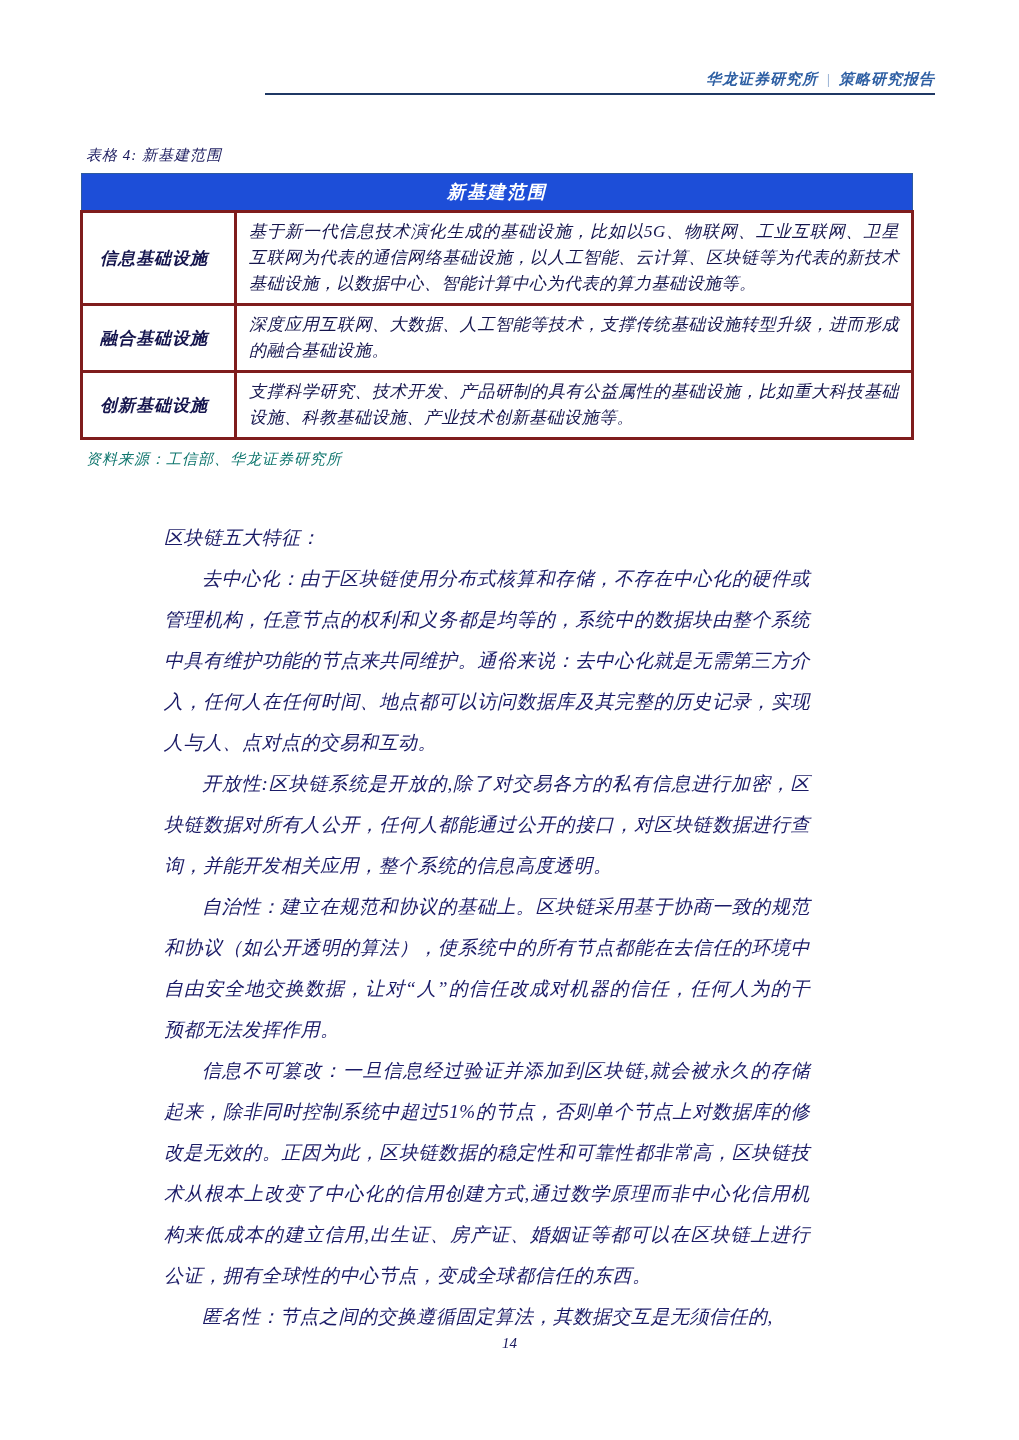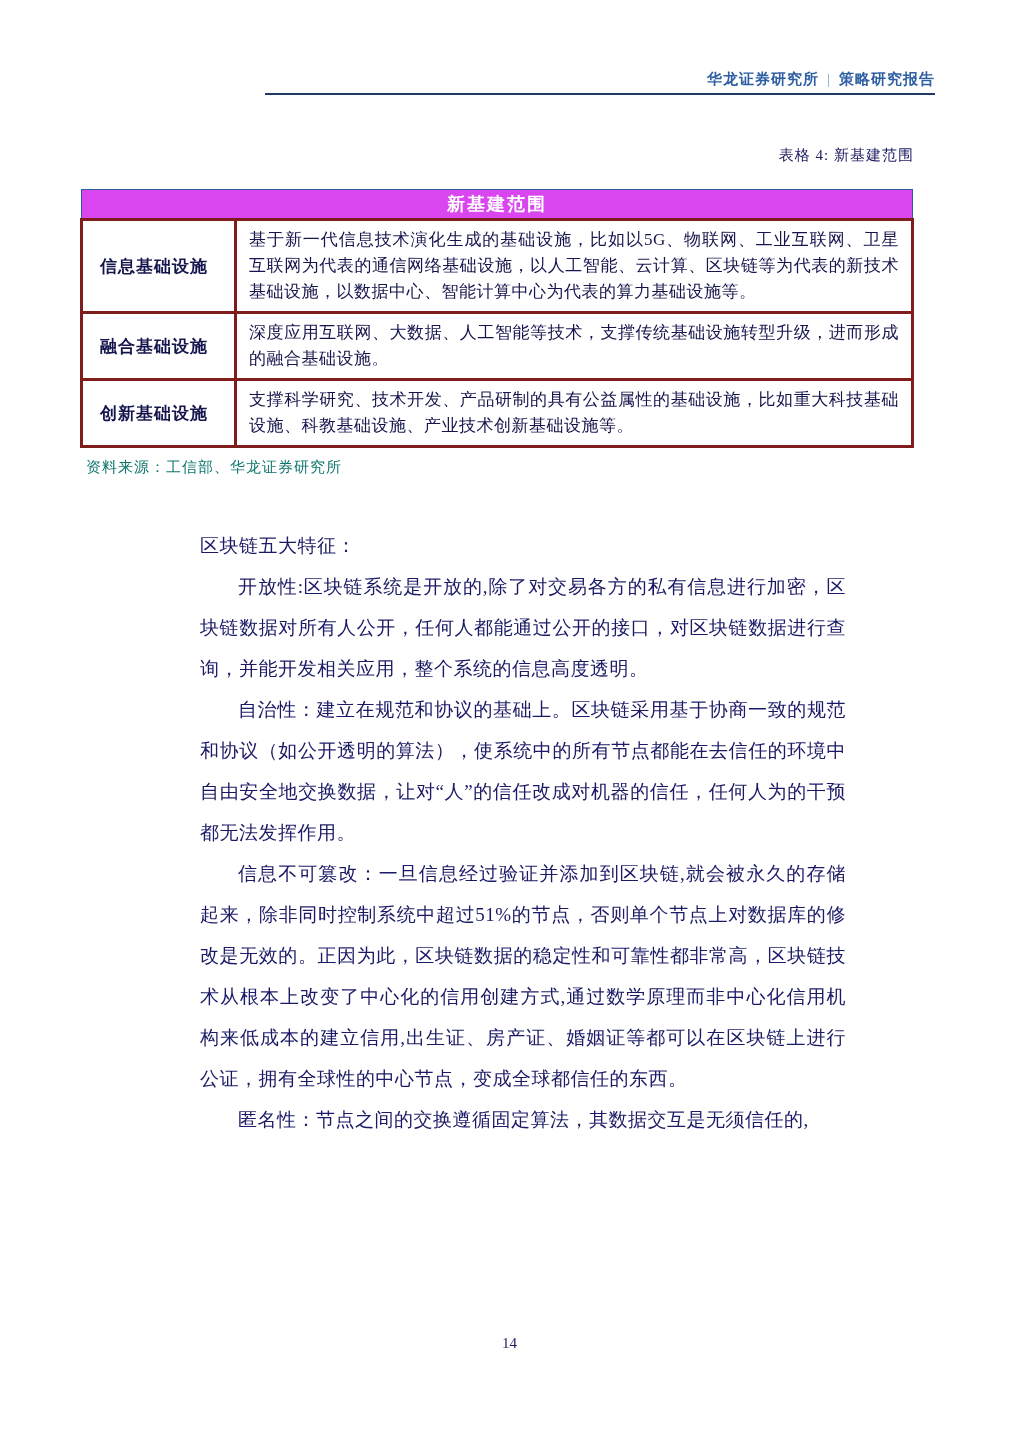--- a/index.html
+++ b/index.html
@@ -4,20 +4,21 @@
 <style>
   * { margin: 0; padding: 0; box-sizing: border-box; }
   html, body { background: #ffffff; }
   body { font-family: "Liberation Serif", "DejaVu Serif", serif; }
   .page {
     position: relative;
     width: 1019px;
     height: 1440px;
     background: #ffffff;
     overflow: hidden;
+    font-style: italic;
   }
   
   .header {
     position: absolute;
     top: 70px;
     right: 84px;
     font-size: 15px;
     font-weight: bold;
     color: #2e5fa3;
     letter-spacing: 1px;
@@ -40,37 +41,36 @@
   .content {
     position: absolute;
     top: 146px;
     left: 80px;
     width: 834px;
   }
   .table-caption {
     font-size: 15px;
     color: #1a1a5e;
     padding-left: 6px;
-    margin-bottom: 24px;
+    margin-bottom: 8px;
     letter-spacing: 1px;
-    text-align: right;
   }
   
   table.info-table {
     width: 100%;
     border-collapse: collapse;
     table-layout: fixed;
   }
   table.info-table th {
-    background: #d946ef;
+    background: #1d4ed8;
     color: #ffffff;
     font-size: 18px;
     font-weight: bold;
     text-align: center;
-    height: 30px;
+    height: 38px;
     letter-spacing: 2px;
     border: 1px solid #2e5b9f;
   }
   table.info-table td {
     border: 3px solid #7f1d1d;
     vertical-align: middle;
     font-size: 17px;
     color: #15154d;
   }
   table.info-table col.c-label { width: 154px; }
@@ -90,21 +90,21 @@
   .source {
     font-size: 15px;
     color: #0f766e;
     padding-left: 6px;
     margin-top: 10px;
     letter-spacing: 1px;
   }
   
   .body-text {
     margin-top: 48px;
-    margin-left: 120px;
+    margin-left: 84px;
     width: 646px;
     font-size: 19px;
     line-height: 41px;
     color: #1a1a66;
     text-align: justify;
     letter-spacing: 0.5px;
   }
   .body-text p { text-indent: 2em; }
   .body-text p.no-indent { text-indent: 0; }
   
@@ -155,20 +155,21 @@
           <td class="label-cell">创新基础设施</td>
           <td class="text-cell">支撑科学研究、技术开发、产品研制的具有公益属性的基础设施，比如重大科技基础设施、科教基础设施、产业技术创新基础设施等。</td>
         </tr>
       </tbody>
     </table>
 
     <div class="source">资料来源：工信部、华龙证券研究所</div>
 
     <div class="body-text">
       <p class="no-indent">区块链五大特征：</p>
+      <p>去中心化：由于区块链使用分布式核算和存储，不存在中心化的硬件或管理机构，任意节点的权利和义务都是均等的，系统中的数据块由整个系统中具有维护功能的节点来共同维护。通俗来说：去中心化就是无需第三方介入，任何人在任何时间、地点都可以访问数据库及其完整的历史记录，实现人与人、点对点的交易和互动。</p>
       <p>开放性:区块链系统是开放的,除了对交易各方的私有信息进行加密，区块链数据对所有人公开，任何人都能通过公开的接口，对区块链数据进行查询，并能开发相关应用，整个系统的信息高度透明。</p>
       <p>自治性：建立在规范和协议的基础上。区块链采用基于协商一致的规范和协议（如公开透明的算法），使系统中的所有节点都能在去信任的环境中自由安全地交换数据，让对“人”的信任改成对机器的信任，任何人为的干预都无法发挥作用。</p>
       <p>信息不可篡改：一旦信息经过验证并添加到区块链,就会被永久的存储起来，除非同时控制系统中超过51%的节点，否则单个节点上对数据库的修改是无效的。正因为此，区块链数据的稳定性和可靠性都非常高，区块链技术从根本上改变了中心化的信用创建方式,通过数学原理而非中心化信用机构来低成本的建立信用,出生证、房产证、婚姻证等都可以在区块链上进行公证，拥有全球性的中心节点，变成全球都信任的东西。</p>
       <p>匿名性：节点之间的交换遵循固定算法，其数据交互是无须信任的,</p>
     </div>
 
   </div>
 
   <div class="page-number">14</div>
 

